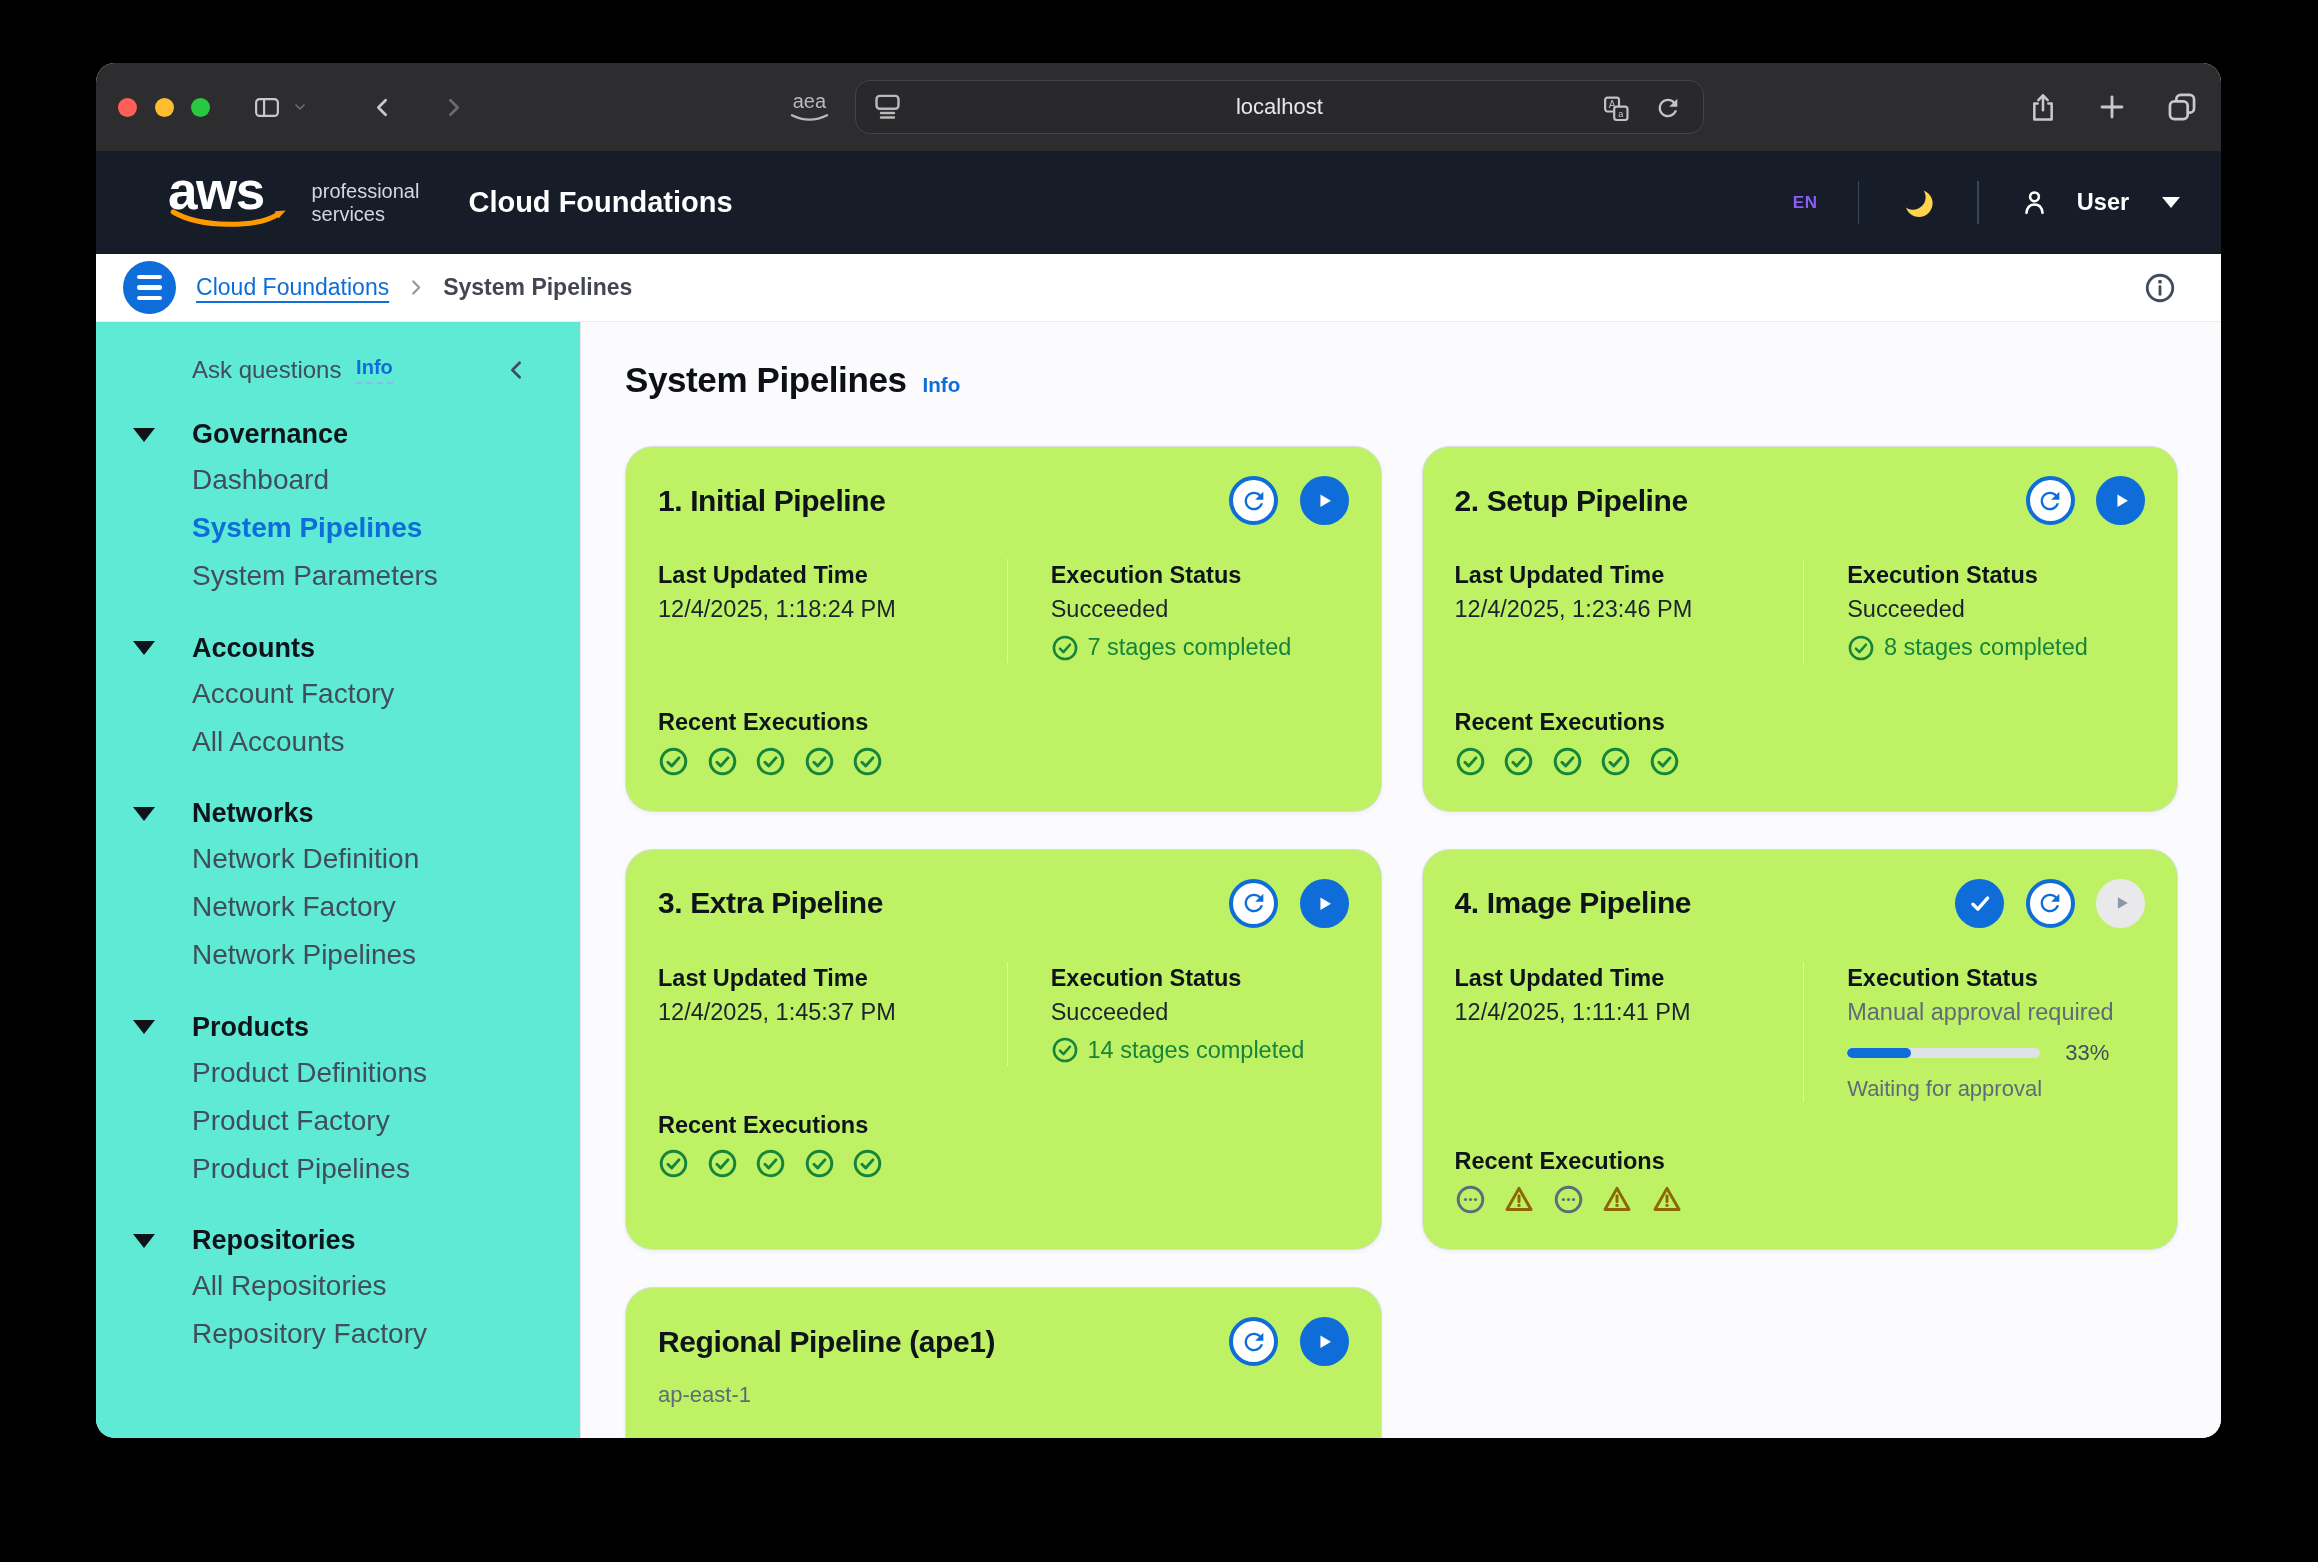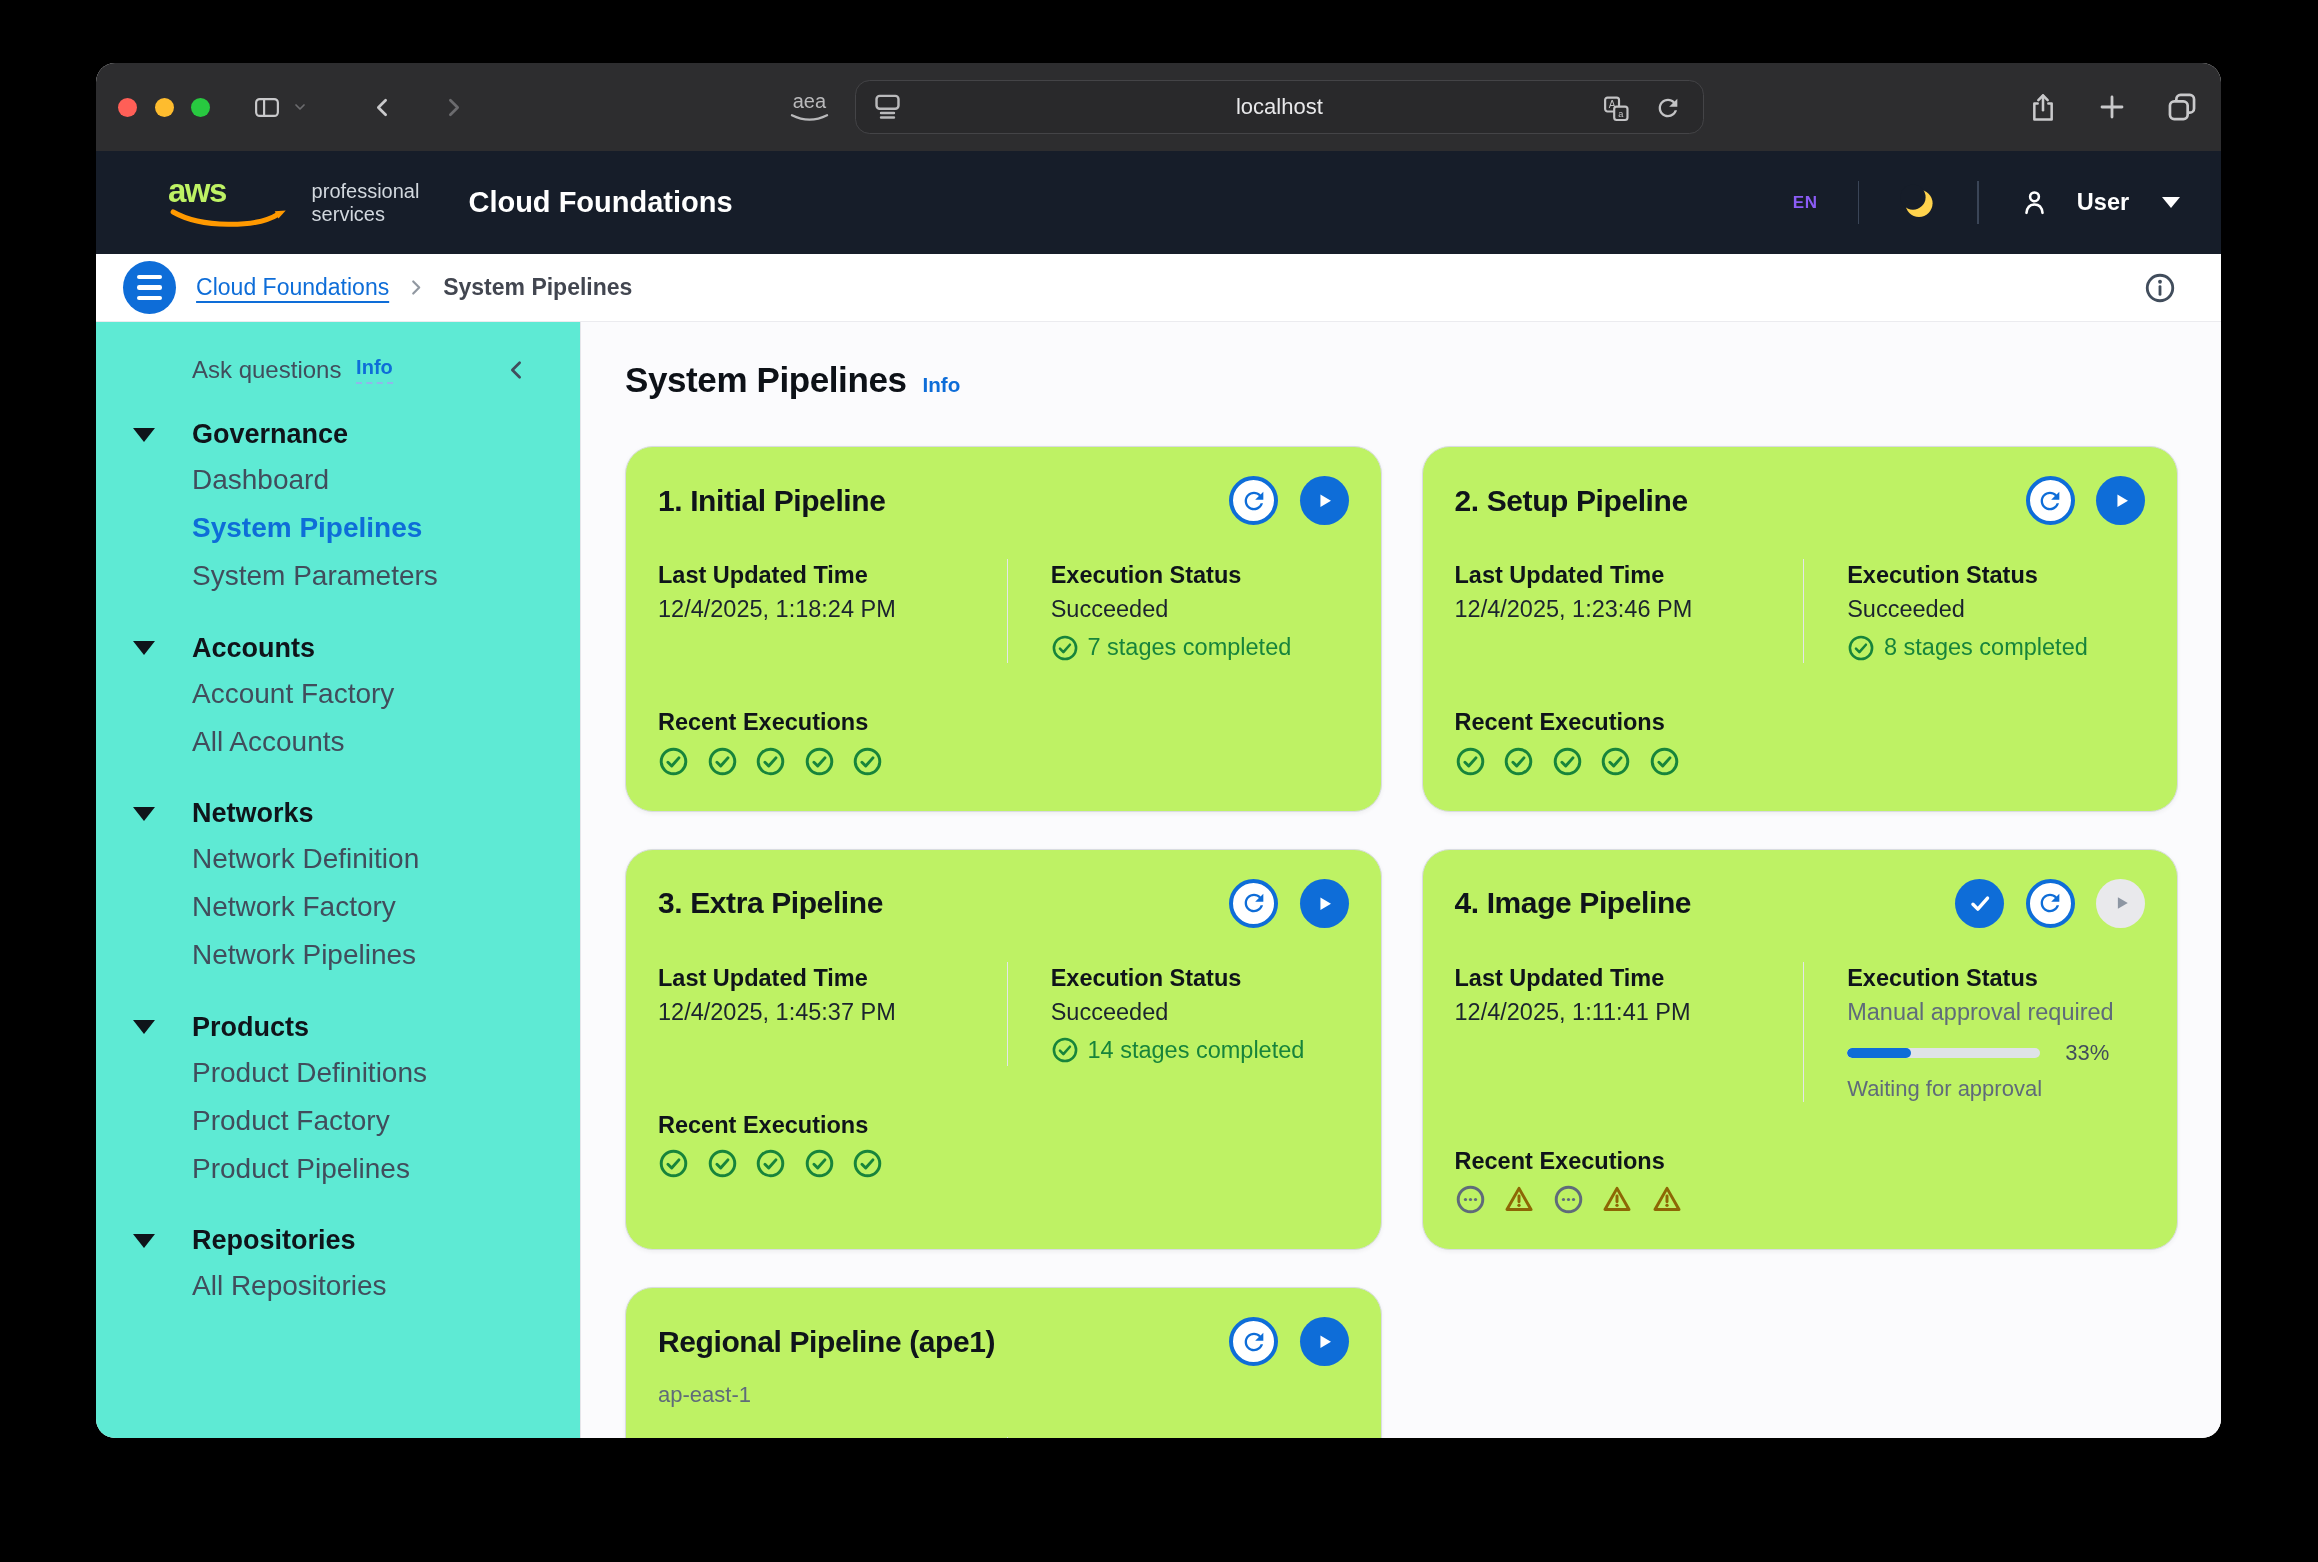--- a/index.html
+++ b/index.html
@@ -23,21 +23,21 @@
   .urlfield{ width:849px; height:54px; background:#29292b; border:1.5px solid #444447; border-radius:14.7px; position:relative; display:flex; align-items:center; justify-content:center; flex:none; }
   .urlfield .reader{ position:absolute; left:16px; top:11px; color:#b9b9bb; }
   .urlfield .url{ color:#e8e8ea; font-size:22px; }
   .urlfield .translate{ position:absolute; right:71px; top:12.5px; color:#c3c3c5; }
   .urlfield .reload{ position:absolute; right:20.6px; top:13.2px; color:#c3c3c5; }
   .chrome-right{ margin-left:auto; display:flex; align-items:center; gap:37px; color:#c9c9cb; }
 
   
   .appbar{ height:103px; background:#161d29; display:flex; align-items:center; padding:0 41px 0 72px; flex:none; }
   .aws-logo{ position:relative; width:126px; height:68px; flex:none; }
-  .aws-logo .word{ color:#bef264; font-size:33px; font-weight:700; letter-spacing:-1.5px; line-height:44px; }
+  .aws-logo .word{ color:#ffffff; font-size:53px; font-weight:700; letter-spacing:-1.5px; line-height:44px; }
   .aws-logo svg{ position:absolute; left:1.5px; top:40px; }
   .logo-sub{ color:#d2d8de; font-size:20px; line-height:23px; margin-left:17.6px; }
   .app-title{ color:#fff; font-size:29px; font-weight:700; margin-left:49px; }
   .appbar-right{ margin-left:auto; display:flex; align-items:center; }
   .ab-divider{ width:1.5px; height:43px; background:#3a4557; margin:0 40px; }
   .lang{ color:#8b5cf6; font-size:17px; font-weight:700; letter-spacing:0.7px; }
   .moon-btn,.user-btn{ background:none; border:none; cursor:pointer; display:flex; align-items:center; }
   .user-btn{ gap:27px; color:#fff; font-size:23.5px; font-weight:700; }
   .caret{ width:0; height:0; border-left:9.6px solid transparent; border-right:9.6px solid transparent; border-top:11.8px solid #fff; margin-left:5.9px; }
 
@@ -290,20 +290,21 @@
         <div class="side-item">Product Factory</div>
         <div class="side-item">Product Pipelines</div>
       </div>
 
       <div class="side-section">
         <div class="side-head">
             <span class="tri"></span>
             <span>Repositories</span>
           </div>
         <div class="side-item">All Repositories</div>
+        <div class="side-item">Repository Factory</div>
       </div>
     </nav>
 
     <main class="main">
       <div class="page-head">
         <h1 class="page-title">System Pipelines</h1>
         <span class="page-info">Info</span>
       </div>
 
       <div class="cards">

